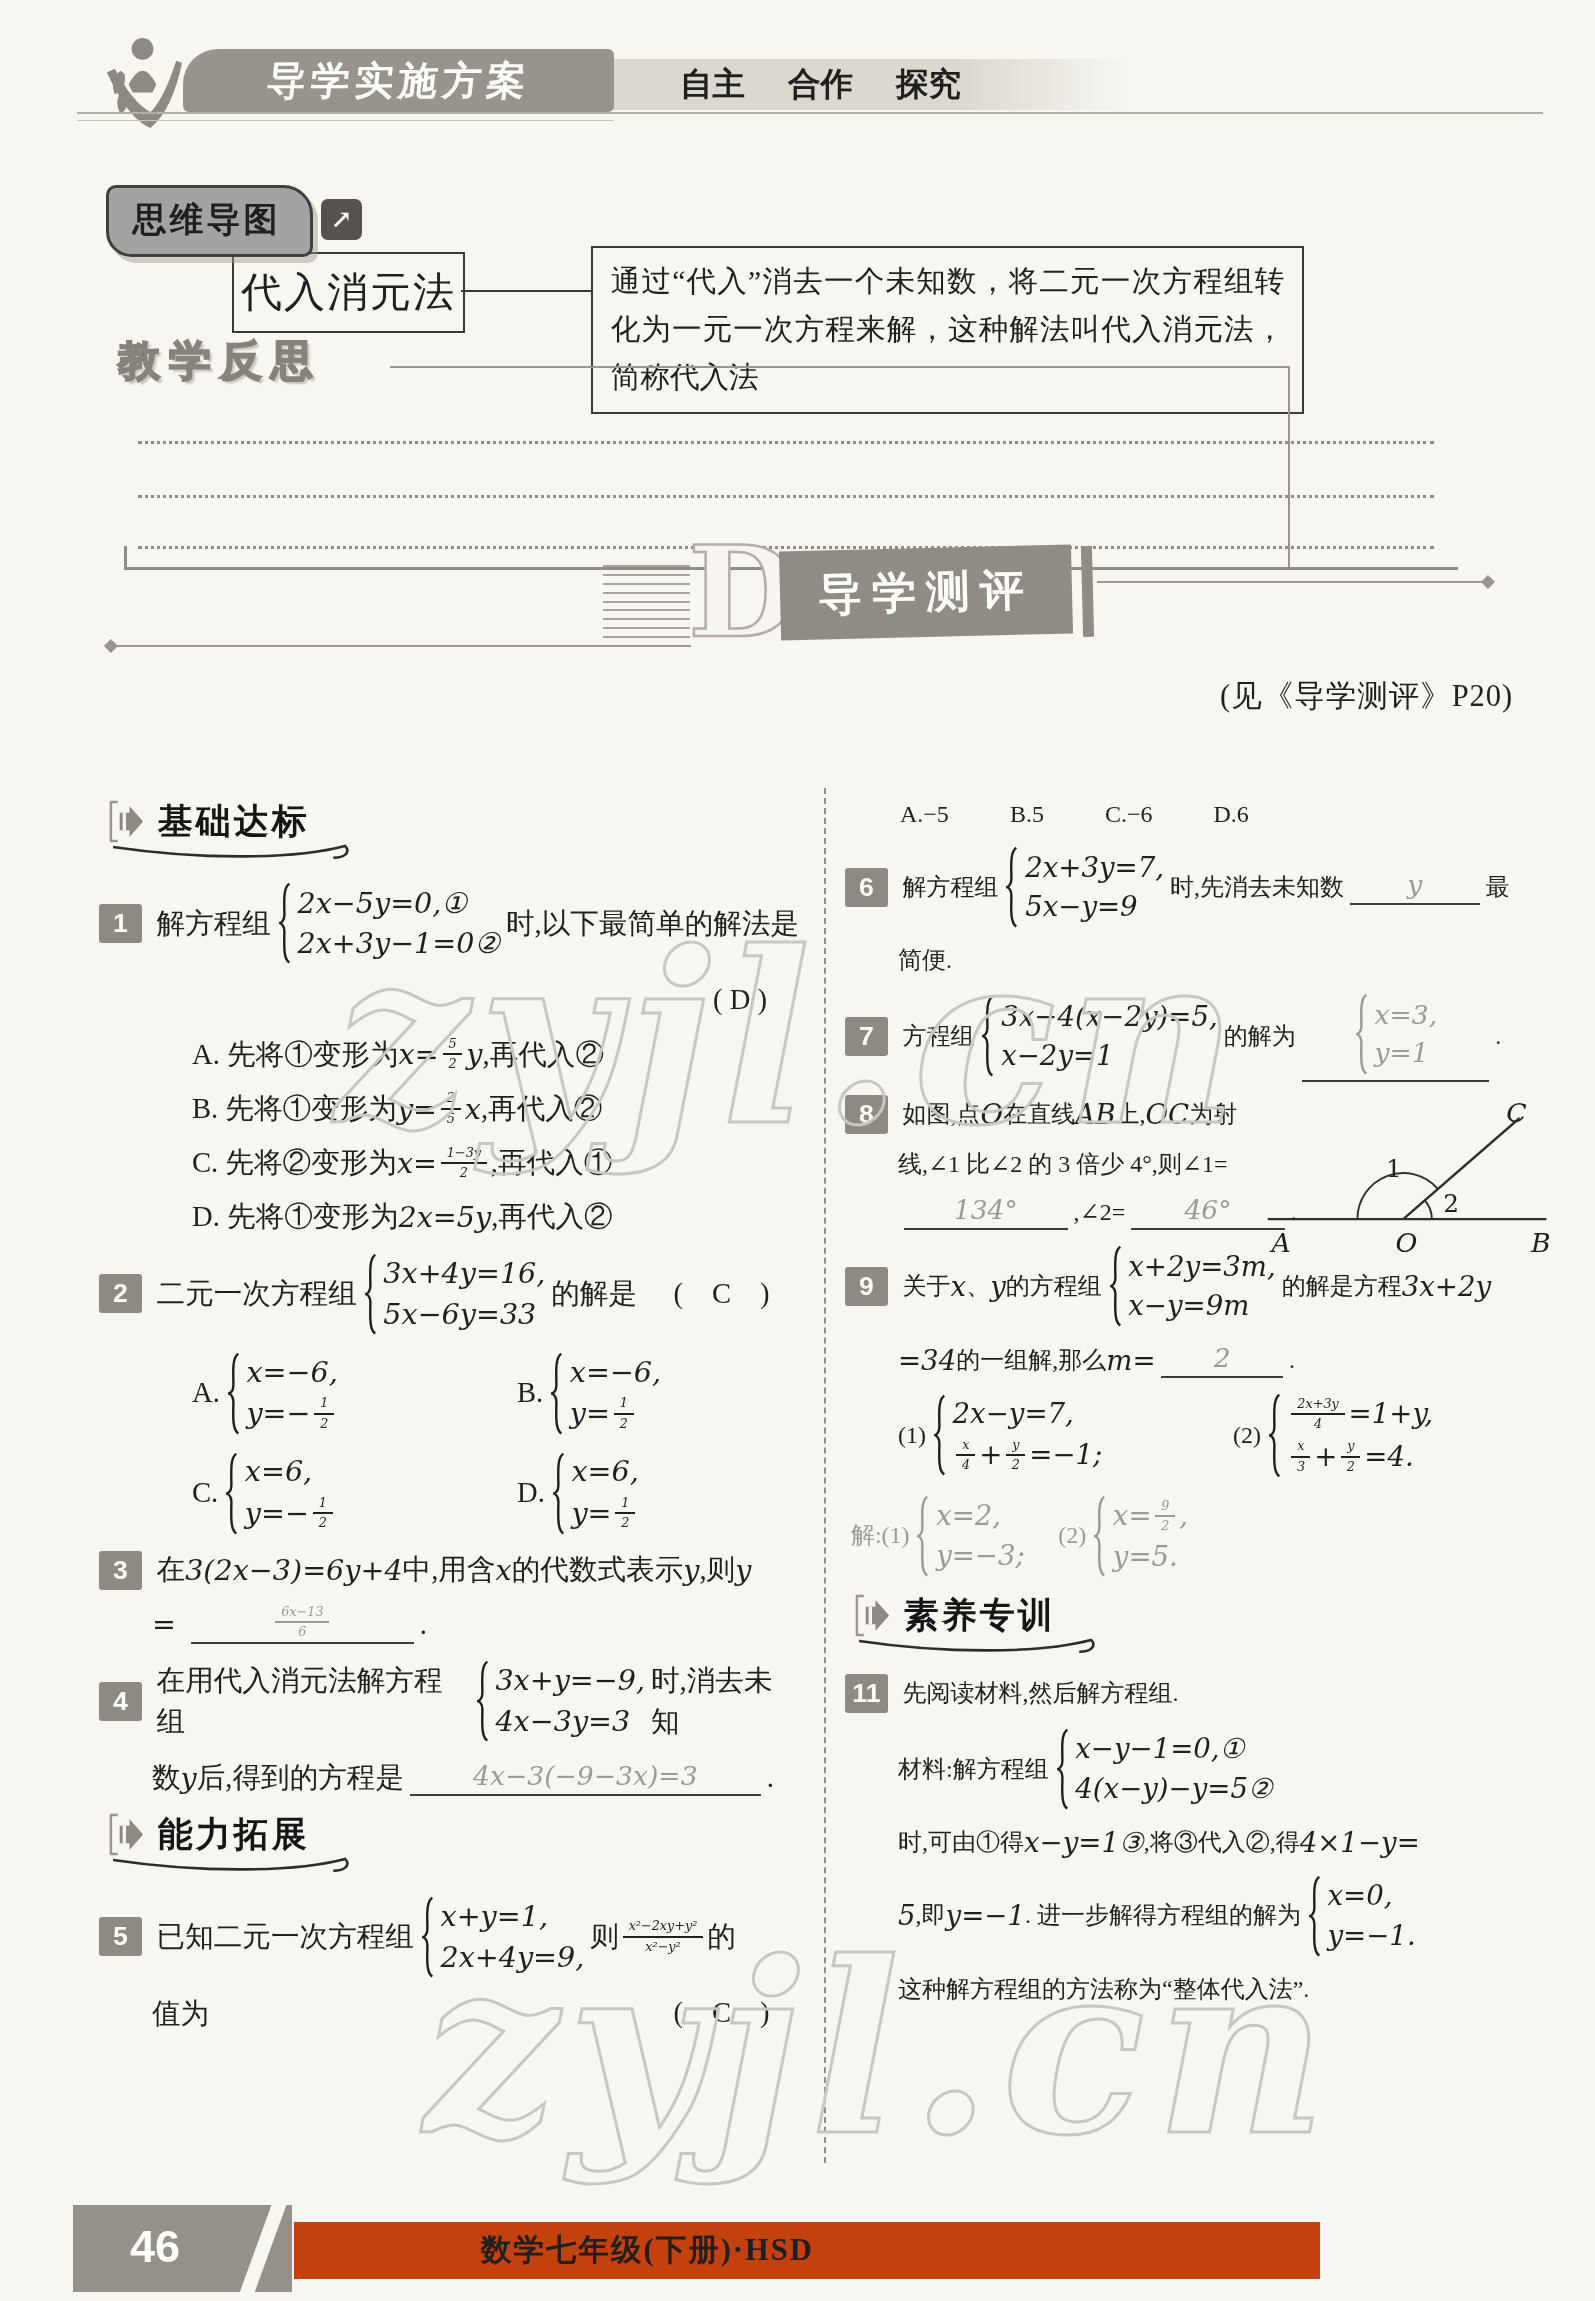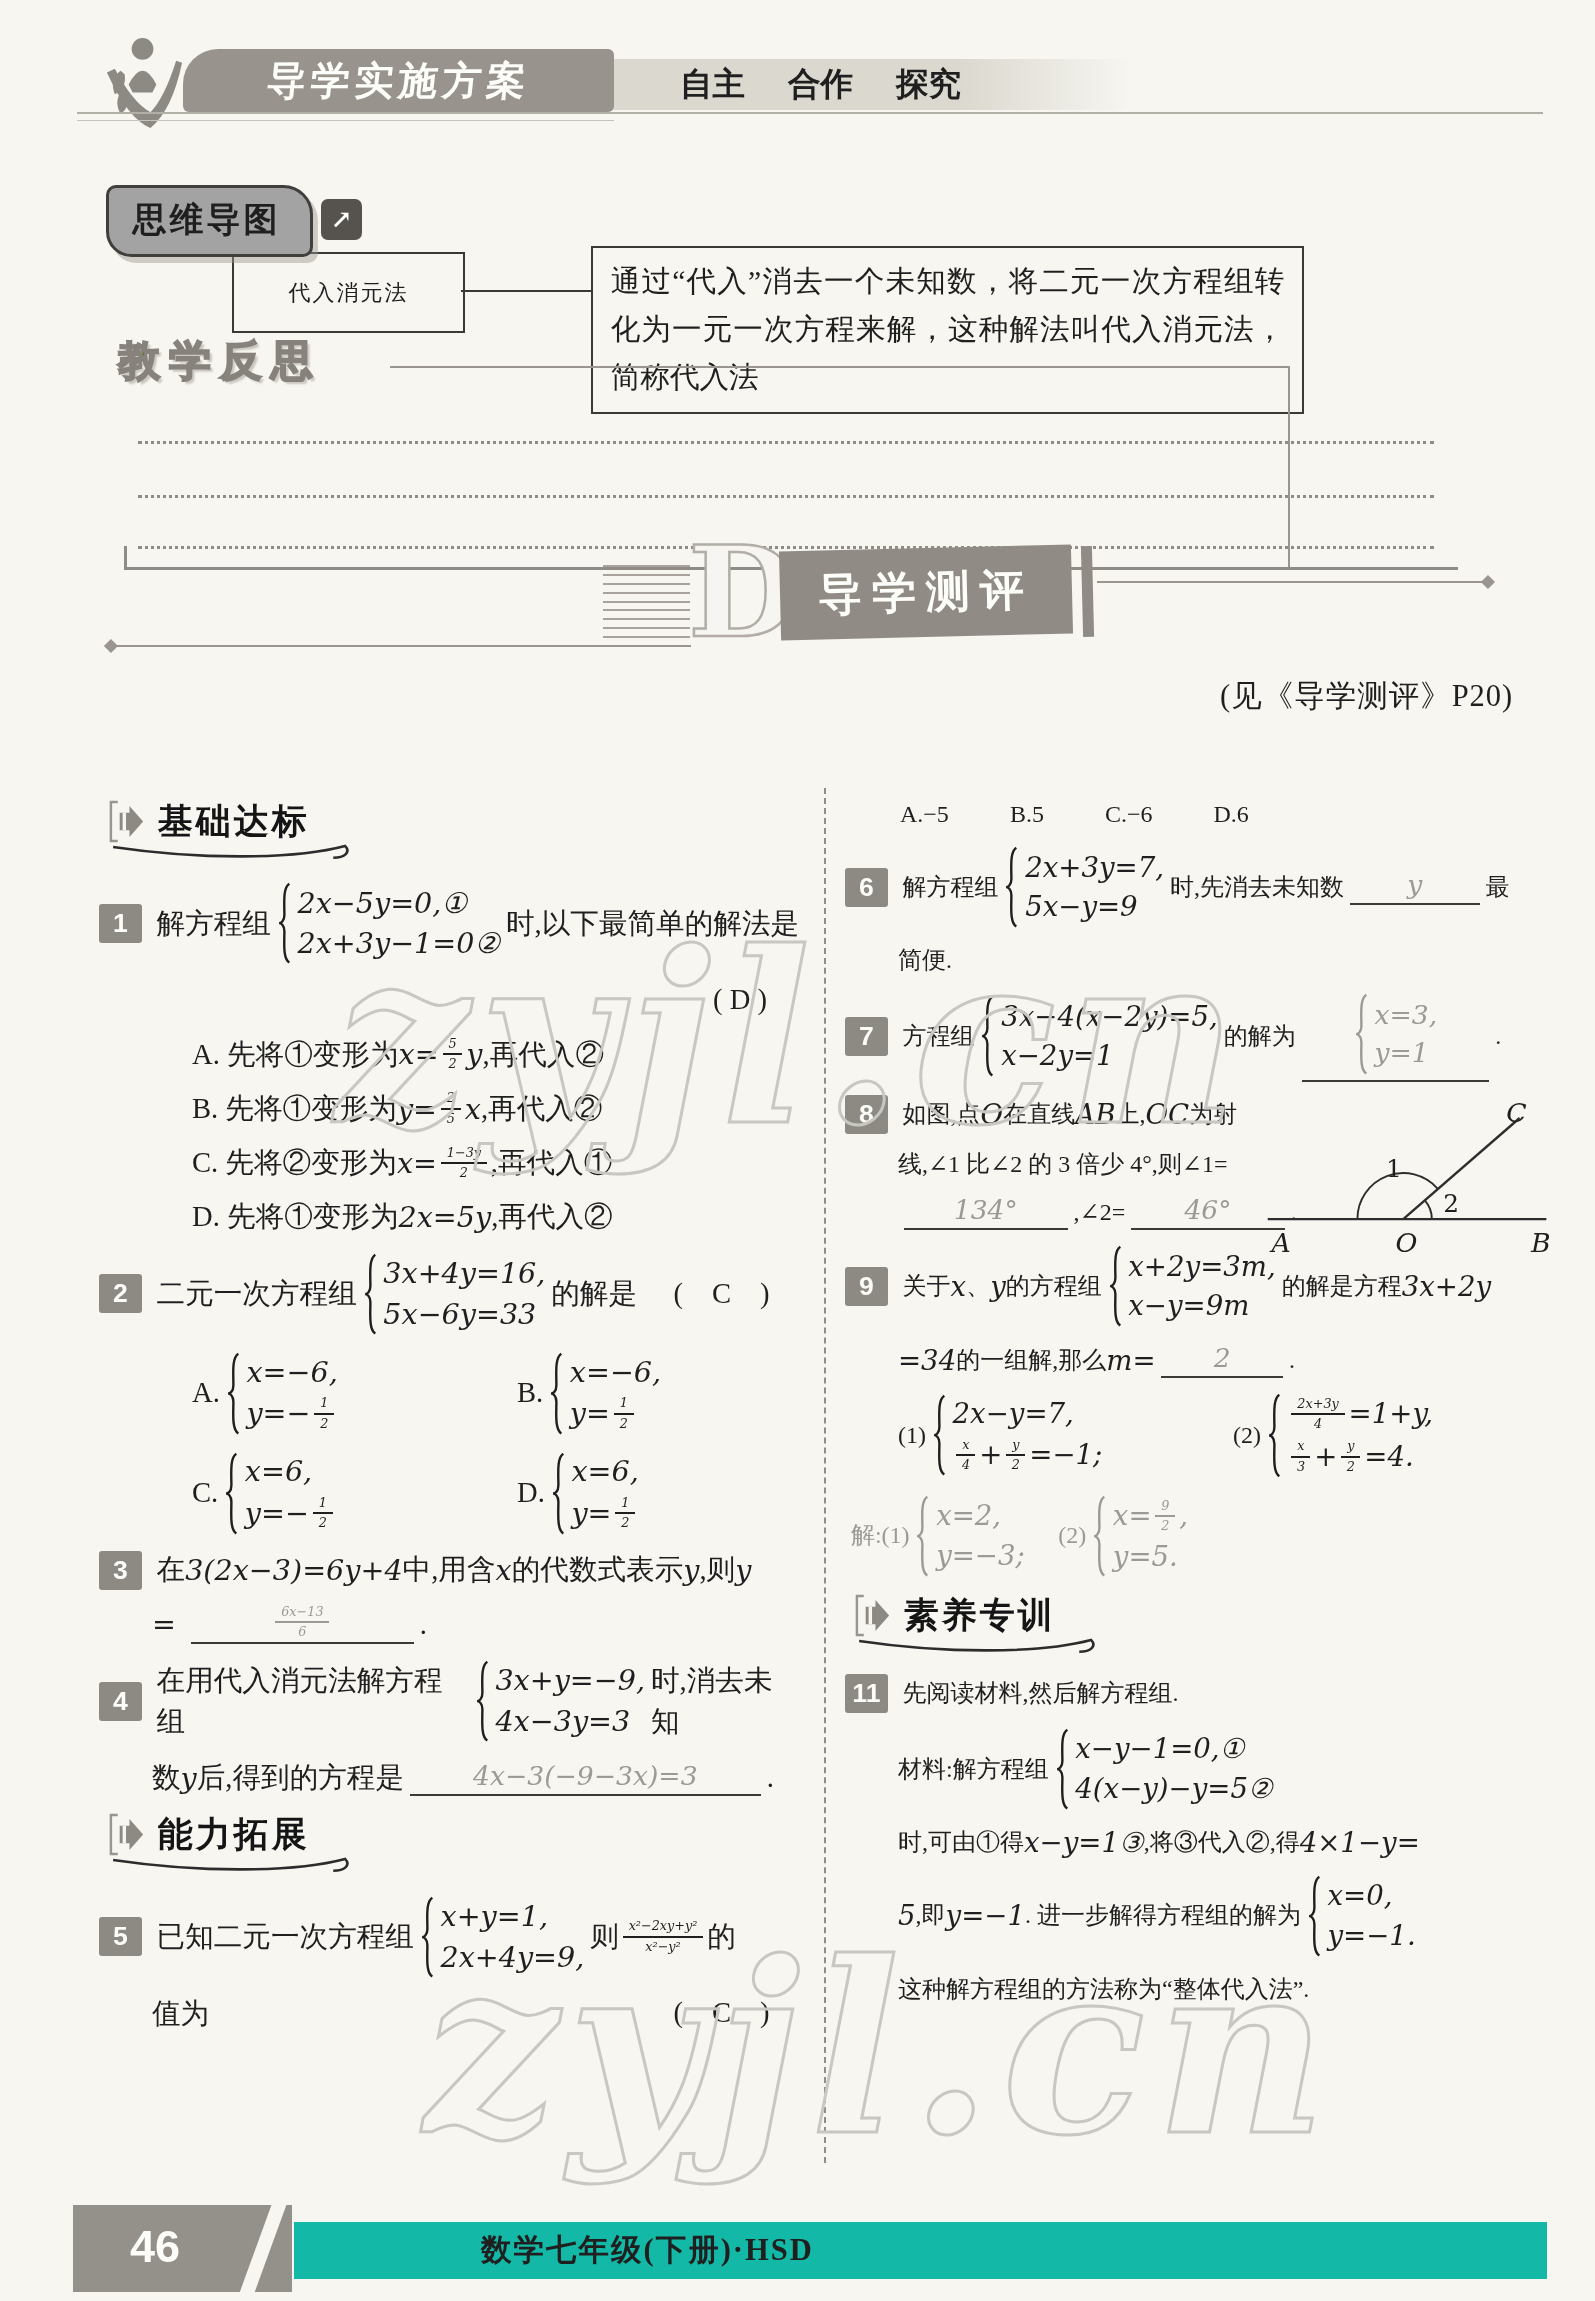--- a/index.html
+++ b/index.html
@@ -18,21 +18,21 @@
   .hdr-line2{position:absolute;left:77px;top:120px;width:537px;border-top:1px solid #c6c3bb;}
   
   .mm-tab{position:absolute;left:106px;top:185px;z-index:2;display:flex;align-items:flex-start;}
   .mm-tab .tabbox{border:3px solid #413f3c;border-radius:9.9px 29.6px 9.9px 25.6px;background:#a3a3a3;
         padding:8.9px 29.6px 10.8px 23.6px;font-weight:bold;font-size:34px;letter-spacing:3px;
         box-shadow:4.9px 5.9px 0 rgba(154,150,142,.45);}
   .mm-tab .tabicon{width:41px;height:41px;background:#56534e;border-radius:6.9px;color:#fff;
         display:flex;align-items:center;justify-content:center;font-size:25.6px;font-weight:bold;
         margin-left:7.9px;margin-top:13.8px;}
   .mm-node{position:absolute;left:232px;top:252px;width:229px;height:77px;border:2.5px solid #3a3936;
-        display:flex;align-items:center;justify-content:center;font-size:22px;letter-spacing:2px;}
+        display:flex;align-items:center;justify-content:center;font-size:41px;letter-spacing:2px;}
   .mm-conn{position:absolute;left:461px;top:290px;width:130px;border-top:2.5px solid #3a3936;}
   .mm-desc{position:absolute;left:591px;top:246px;width:713px;border:2.5px solid #3a3936;
         padding:9.9px 17.7px;font-size:29.6px;line-height:1.62;text-align:justify;box-sizing:border-box;}
   
   .refl-label{position:absolute;left:118px;top:333px;font-weight:bold;font-size:42px;letter-spacing:8.9px;
         color:#4d7c0f;-webkit-text-stroke:1.8px #87837c;text-shadow:3px 3px 2px #c9c6bf;z-index:2;}
   .refl-hline{position:absolute;left:390px;top:366px;width:898px;border-top:2px solid #9a968f;}
   .refl-vline{position:absolute;left:1288px;top:366px;height:201px;border-left:2px solid #9a968f;}
   .dotline{position:absolute;border-top:3.9px dotted #8f8c85;}
   .refl-bottom{position:absolute;left:124px;top:567px;width:1334px;border-top:3px solid #8f8c85;}
@@ -87,21 +87,21 @@
         margin:0 3.9px;font-family:"DejaVu Serif",serif;font-style:italic;vertical-align:middle;}
   .frac .fn{padding:0 5.9px 2px;border-bottom:2px solid currentColor;white-space:pre;}
   .frac .fd{padding-top:2px;white-space:pre;}
   .blank{display:inline-flex;align-items:center;justify-content:center;border-bottom:2.5px solid #3c3b38;
         padding:0 7.9px 3px;margin:0 5.9px;color:#9b9a96;}
   .blank .math{font-size:26.6px;}
   
   .q8wrap{position:relative;}
   .q8fig{position:absolute;right:-7.9px;top:2px;}
   
-  .footer-band{position:absolute;left:294px;top:2222px;width:1253px;height:57px;background:#14b8a6;}
+  .footer-band{position:absolute;left:294px;top:2222px;width:1026px;height:57px;background:#c2410c;}
   .footer-band span{display:inline-block;margin-left:187px;font-size:30.5px;font-weight:bold;line-height:57px;letter-spacing:2px;}
   .footer-page{position:absolute;left:73px;top:2205px;width:219px;height:87px;background:#94908a;overflow:hidden;}
   .footer-page span{display:inline-block;margin:15.8px 0 0 57px;color:#fdfdfa;font-family:"Liberation Sans","DejaVu Sans",sans-serif;
         font-weight:bold;font-size:45px;}
   .footer-page::after{content:'';position:absolute;right:25.6px;top:-11.8px;width:13.8px;height:128px;background:#f7f6f1;transform:rotate(20deg);}
   
   .wm{position:absolute;z-index:30;pointer-events:none;font-family:"DejaVu Serif",serif;font-style:italic;
       font-weight:bold;font-size:236px;letter-spacing:9.9px;color:transparent;-webkit-text-stroke:3px #c9c7c2;line-height:1;}
   
   .logo{position:absolute;left:99px;top:33px;}

